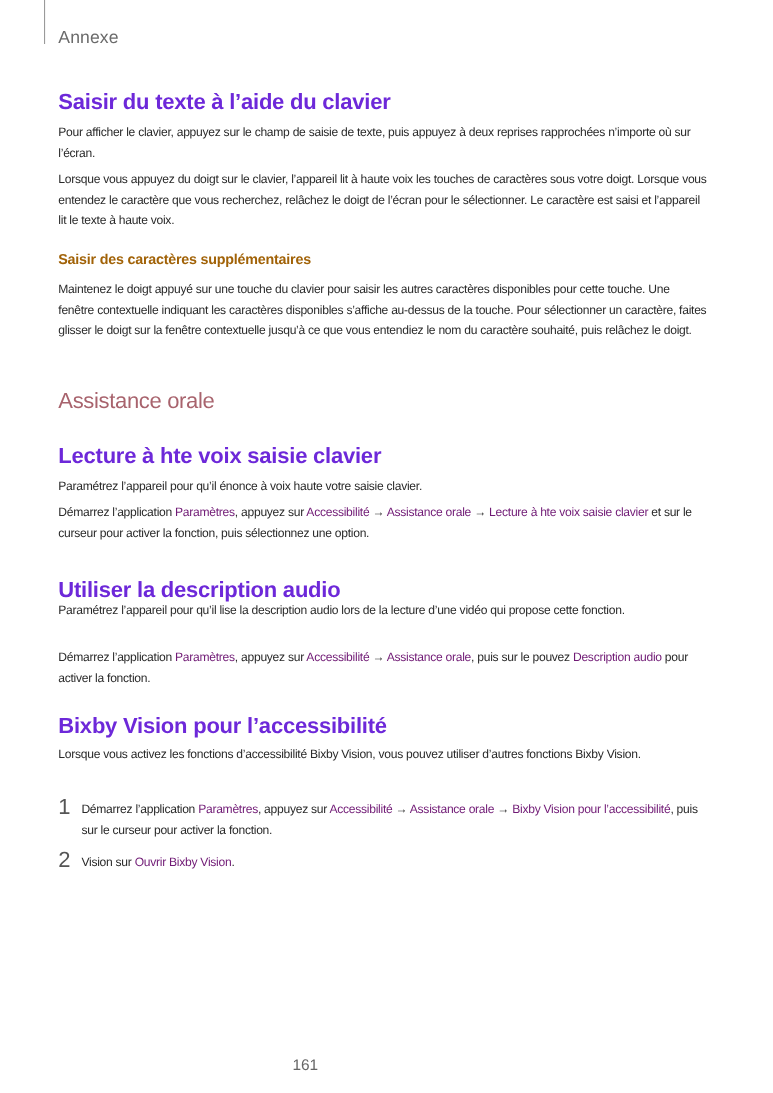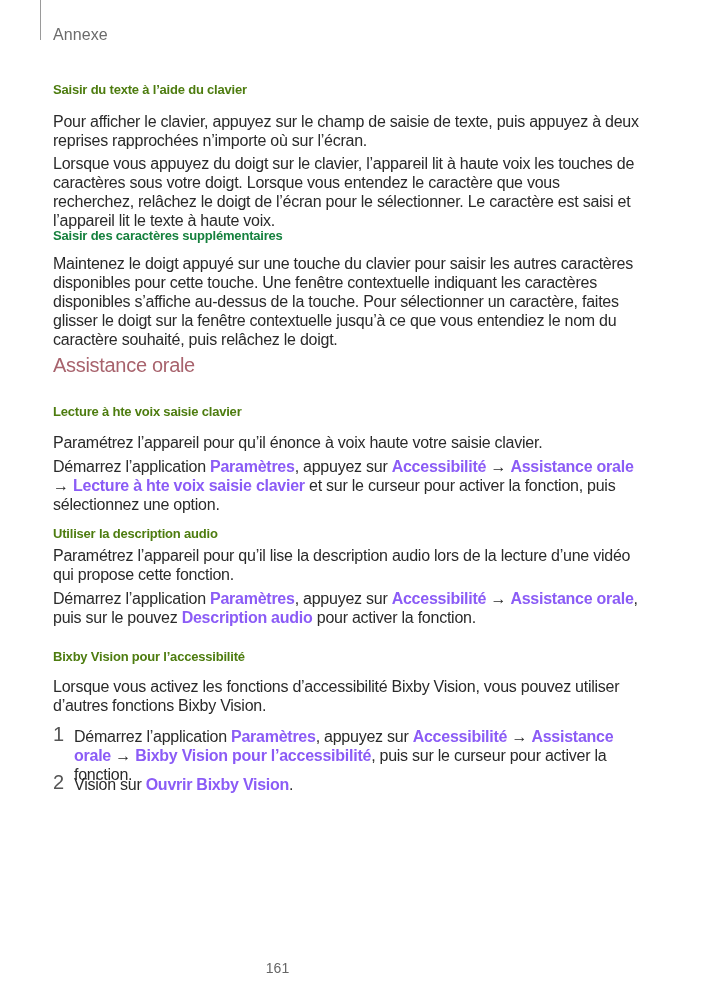--- a/index.html
+++ b/index.html
@@ -1,25 +1,25 @@
 <!DOCTYPE html>
 <html><head>
   <meta charset="utf-8">
   <style>
     html, body { margin: 0; padding: 0; background: #ffffff; }
     body { width: 703px; height: 994px; position: relative; overflow: hidden;
            font-family: "Liberation Sans", sans-serif; color: #222; }
     .side-rule { position: absolute; left: 40px; top: 0; width: 1px; height: 40px; background: #9a9a9a; }
     .running-head { position: absolute; left: 53px; top: 26px; font-size: 16px; color: #6b6b6b; letter-spacing: 0.1px; text-align: right; }
     .content { position: absolute; left: 53px; top: 80px; width: 590px; }
-    h2.sub { font-size: 13px; font-weight: bold; color: #4d7c0f; margin: 0; letter-spacing: -0.2px; }
-    h3.minor { font-size: 13px; font-weight: bold; color: #15803d; margin: 0; letter-spacing: -0.2px; }
+    h2.sub { font-size: 20px; font-weight: bold; color: #6d28d9; margin: 0; letter-spacing: -0.2px; }
+    h3.minor { font-size: 13px; font-weight: bold; color: #a16207; margin: 0; letter-spacing: -0.2px; }
     h1.section { font-size: 20px; font-weight: normal; color: #a8636d; margin: 0; letter-spacing: -0.3px; }
-    p { font-size: 16px; line-height: 19px; margin: 0; color: #2a2a2a; letter-spacing: -0.25px; }
-    b { font-weight: bold; color: #8b5cf6; }
+    p { font-size: 11px; line-height: 19px; margin: 0; color: #2a2a2a; letter-spacing: -0.25px; }
+    b { font-weight: normal; color: #701a75; }
     .block { position: absolute; left: 0; width: 590px; }
     .step { position: absolute; left: 0; width: 590px; }
     .step-num { position: absolute; left: 0; top: -4px; font-size: 20px; color: #555; font-weight: normal; }
     .step-text { margin-left: 21px; }
     .page-num { position: absolute; left: 0; width: 555px; top: 960px; text-align: center; font-size: 14px; color: #666; }
   </style>
 </head>
 <body>
 
 <div class="side-rule"></div>

